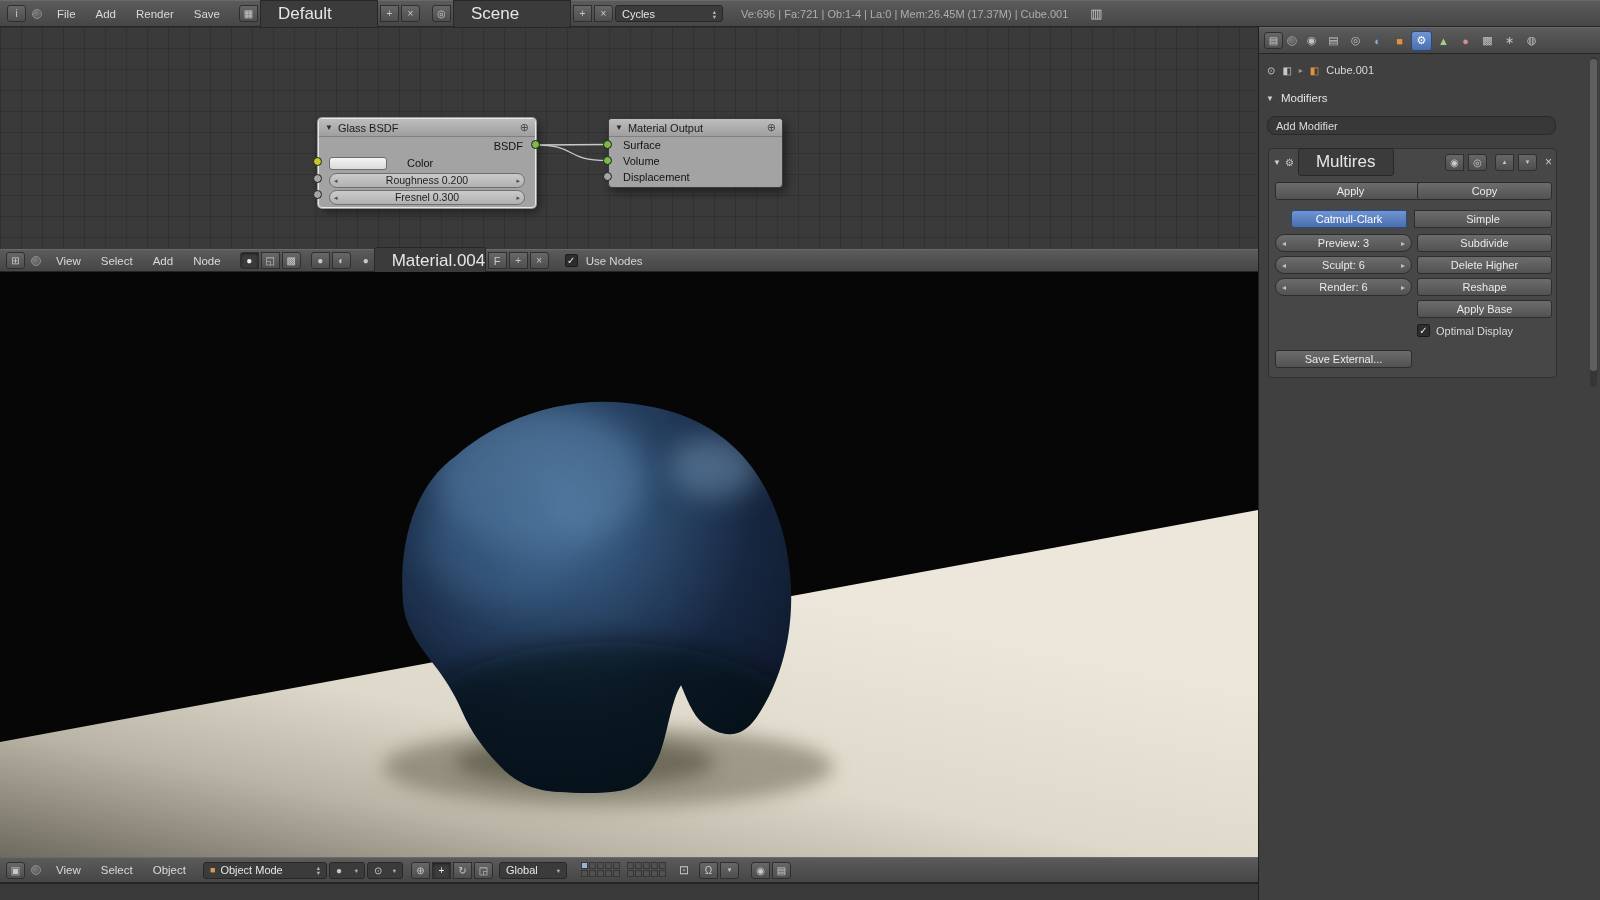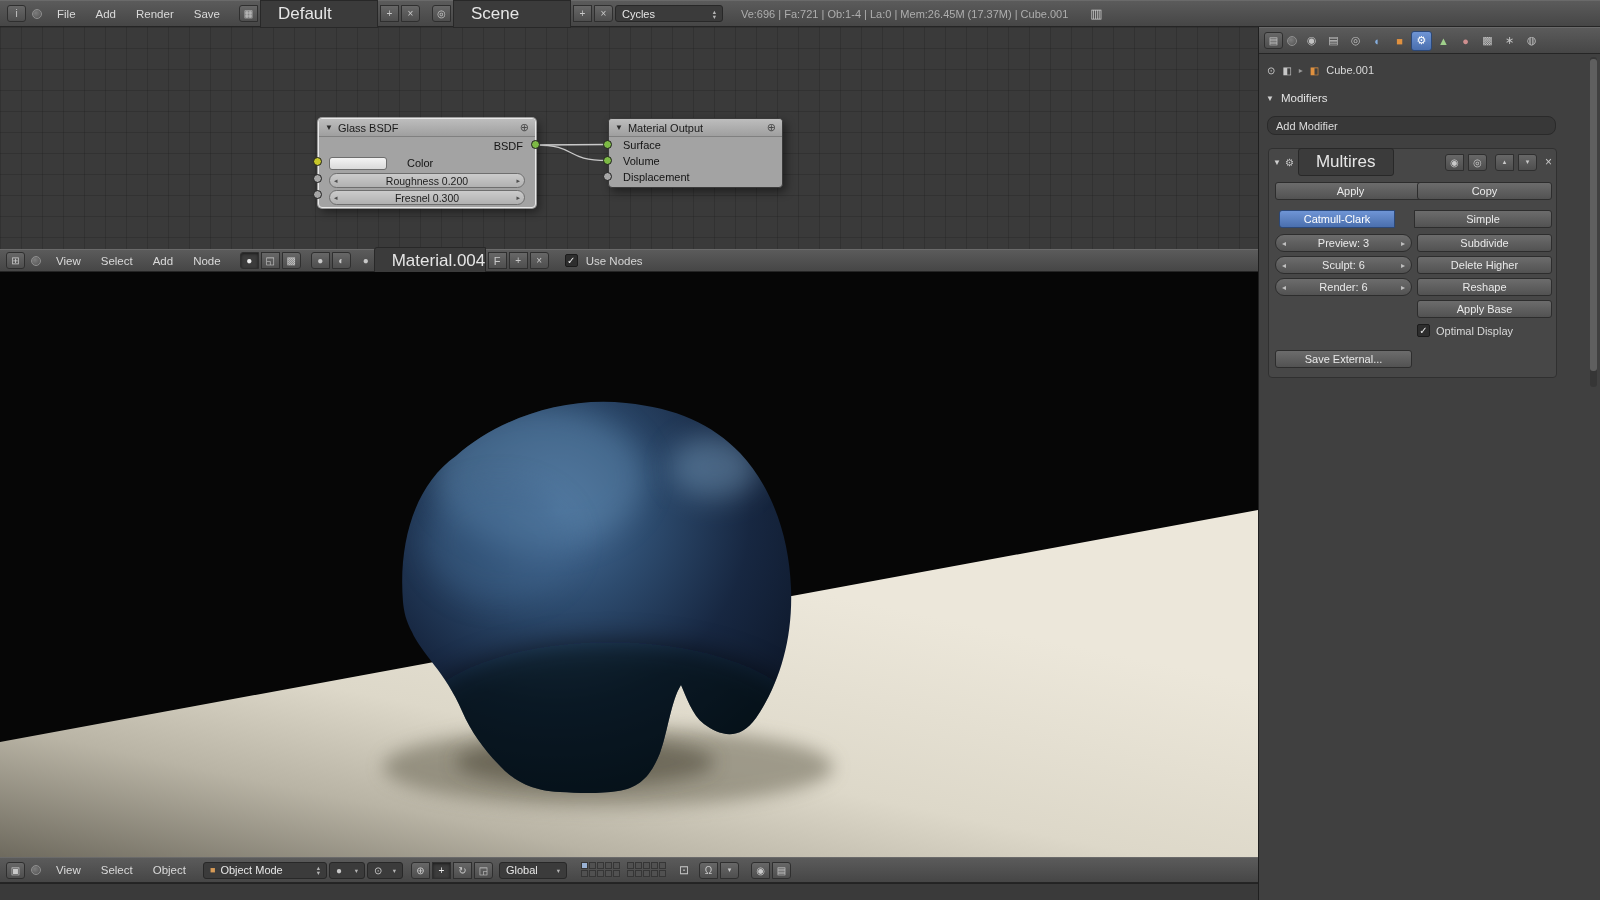--- a/index.html
+++ b/index.html
@@ -19,21 +19,21 @@
 .btn.blue{background:linear-gradient(#6f95d5,#4a6fae);border-color:#2c4877;color:#fff}
 .stepper{background:linear-gradient(#6c6c6c,#525252);border:1px solid #2d2d2d;border-radius:9px;color:#eaeaea;font-size:11px;display:flex;align-items:center;justify-content:space-between;height:18px;padding:0 6px}
 .stepper .arr{font-size:8px;color:#c0c0c0}
 .checkbox{width:13px;height:13px;background:#2d2d2d;border:1px solid #1b1b1b;border-radius:2px;color:#ededed;font-size:10px;display:flex;align-items:center;justify-content:center}
 .tab{width:21px;height:20px;display:flex;align-items:center;justify-content:center;font-size:11px;color:#c2c2c2}
 .tab.active{background:linear-gradient(#6f95d5,#4a6fae);border:1px solid #2c4877;border-radius:3px;color:#fff}
 .tab.c-orange{color:#e0913f}.tab.c-blue{color:#86aede}.tab.c-green{color:#9fcf8b}.tab.c-pink{color:#cf8f8f}
 .node{position:absolute;background:#a3a3a3;border:1px solid #3a3a3a;border-radius:4px;box-shadow:3px 4px 10px rgba(0,0,0,.45);font-size:11px;color:#141414;z-index:2}
 .node.selected{border-color:#e8e8e8;box-shadow:0 0 0 1px rgba(240,240,240,.55),3px 4px 10px rgba(0,0,0,.45)}
 .nhead{height:18px;background:linear-gradient(#bdbdbd,#9f9f9f);border-bottom:1px solid #808080;border-radius:3px 3px 0 0;display:flex;align-items:center;gap:5px;padding:0 6px;font-size:11px;color:#1a1a1a}
-.slider{background:linear-gradient(#cbcbcb,#b1b1b1);border:1px solid #6e6e6e;border-radius:8px;height:15px;display:flex;align-items:center;justify-content:center;font-size:10.5px;color:#1d1d1d;position:relative}
+.slider{background:linear-gradient(#cbcbcb,#b1b1b1);border:1px solid #6e6e6e;border-radius:8px;height:15px;display:flex;justify-content:center;font-size:10.5px;color:#1d1d1d;position:relative}
 .slider .sa{position:absolute;font-size:7px;color:#4e4e4e;top:3px}
 .socket{position:absolute;width:9px;height:9px;border-radius:50%;border:1px solid #1e1e1e;z-index:5}
 .sq{width:7px;height:7px;background:#515151;border:1px solid #363636}
 .sq.on{background:#9ab2d4}
 .layers{display:grid;grid-template-columns:repeat(5,8px);grid-auto-rows:8px}
 .tri{font-size:8px;color:#cfcfcf}
 .flaticon{color:#c8c8c8;font-size:10px;display:flex;align-items:center;justify-content:center}
 #node-editor{background-color:#3a3a3a;background-image:linear-gradient(to right,rgba(0,0,0,.13) 1px,transparent 1px),linear-gradient(to bottom,rgba(0,0,0,.13) 1px,transparent 1px);background-size:21px 21px}
 </style>
 </head>
@@ -285,21 +285,21 @@
       <span class="field" style="width:96px;border-radius:3px">Multires</span>
       <span style="flex:1"></span>
       <span class="ibtn rl">◉</span>
       <span class="ibtn rr">◎</span>
       <span class="ibtn rl" style="margin-left:4px;font-size:7px">▴</span>
       <span class="ibtn rr" style="font-size:7px">▾</span>
       <span class="flaticon" style="margin-left:4px;font-size:12px">×</span>
     </div>
     <div class="btn abs" style="left:6px;top:33px;width:151px">Apply</div>
     <div class="btn abs" style="left:148px;top:33px;width:135px">Copy</div>
-    <div class="btn blue abs" style="left:10px;top:61px;width:116px;border-radius:3px 0 0 3px">Catmull-Clark</div>
+    <div class="btn blue abs" style="left:22px;top:61px;width:116px;border-radius:3px 0 0 3px">Catmull-Clark</div>
     <div class="btn abs" style="left:145px;top:61px;width:138px;border-radius:0 3px 3px 0">Simple</div>
     <div class="stepper abs" style="left:6px;top:85px;width:137px">
       <span class="arr">◂</span>
       <span>Preview: 3</span>
       <span class="arr">▸</span>
     </div>
     <div class="stepper abs" style="left:6px;top:107px;width:137px">
       <span class="arr">◂</span>
       <span>Sculpt: 6</span>
       <span class="arr">▸</span>

